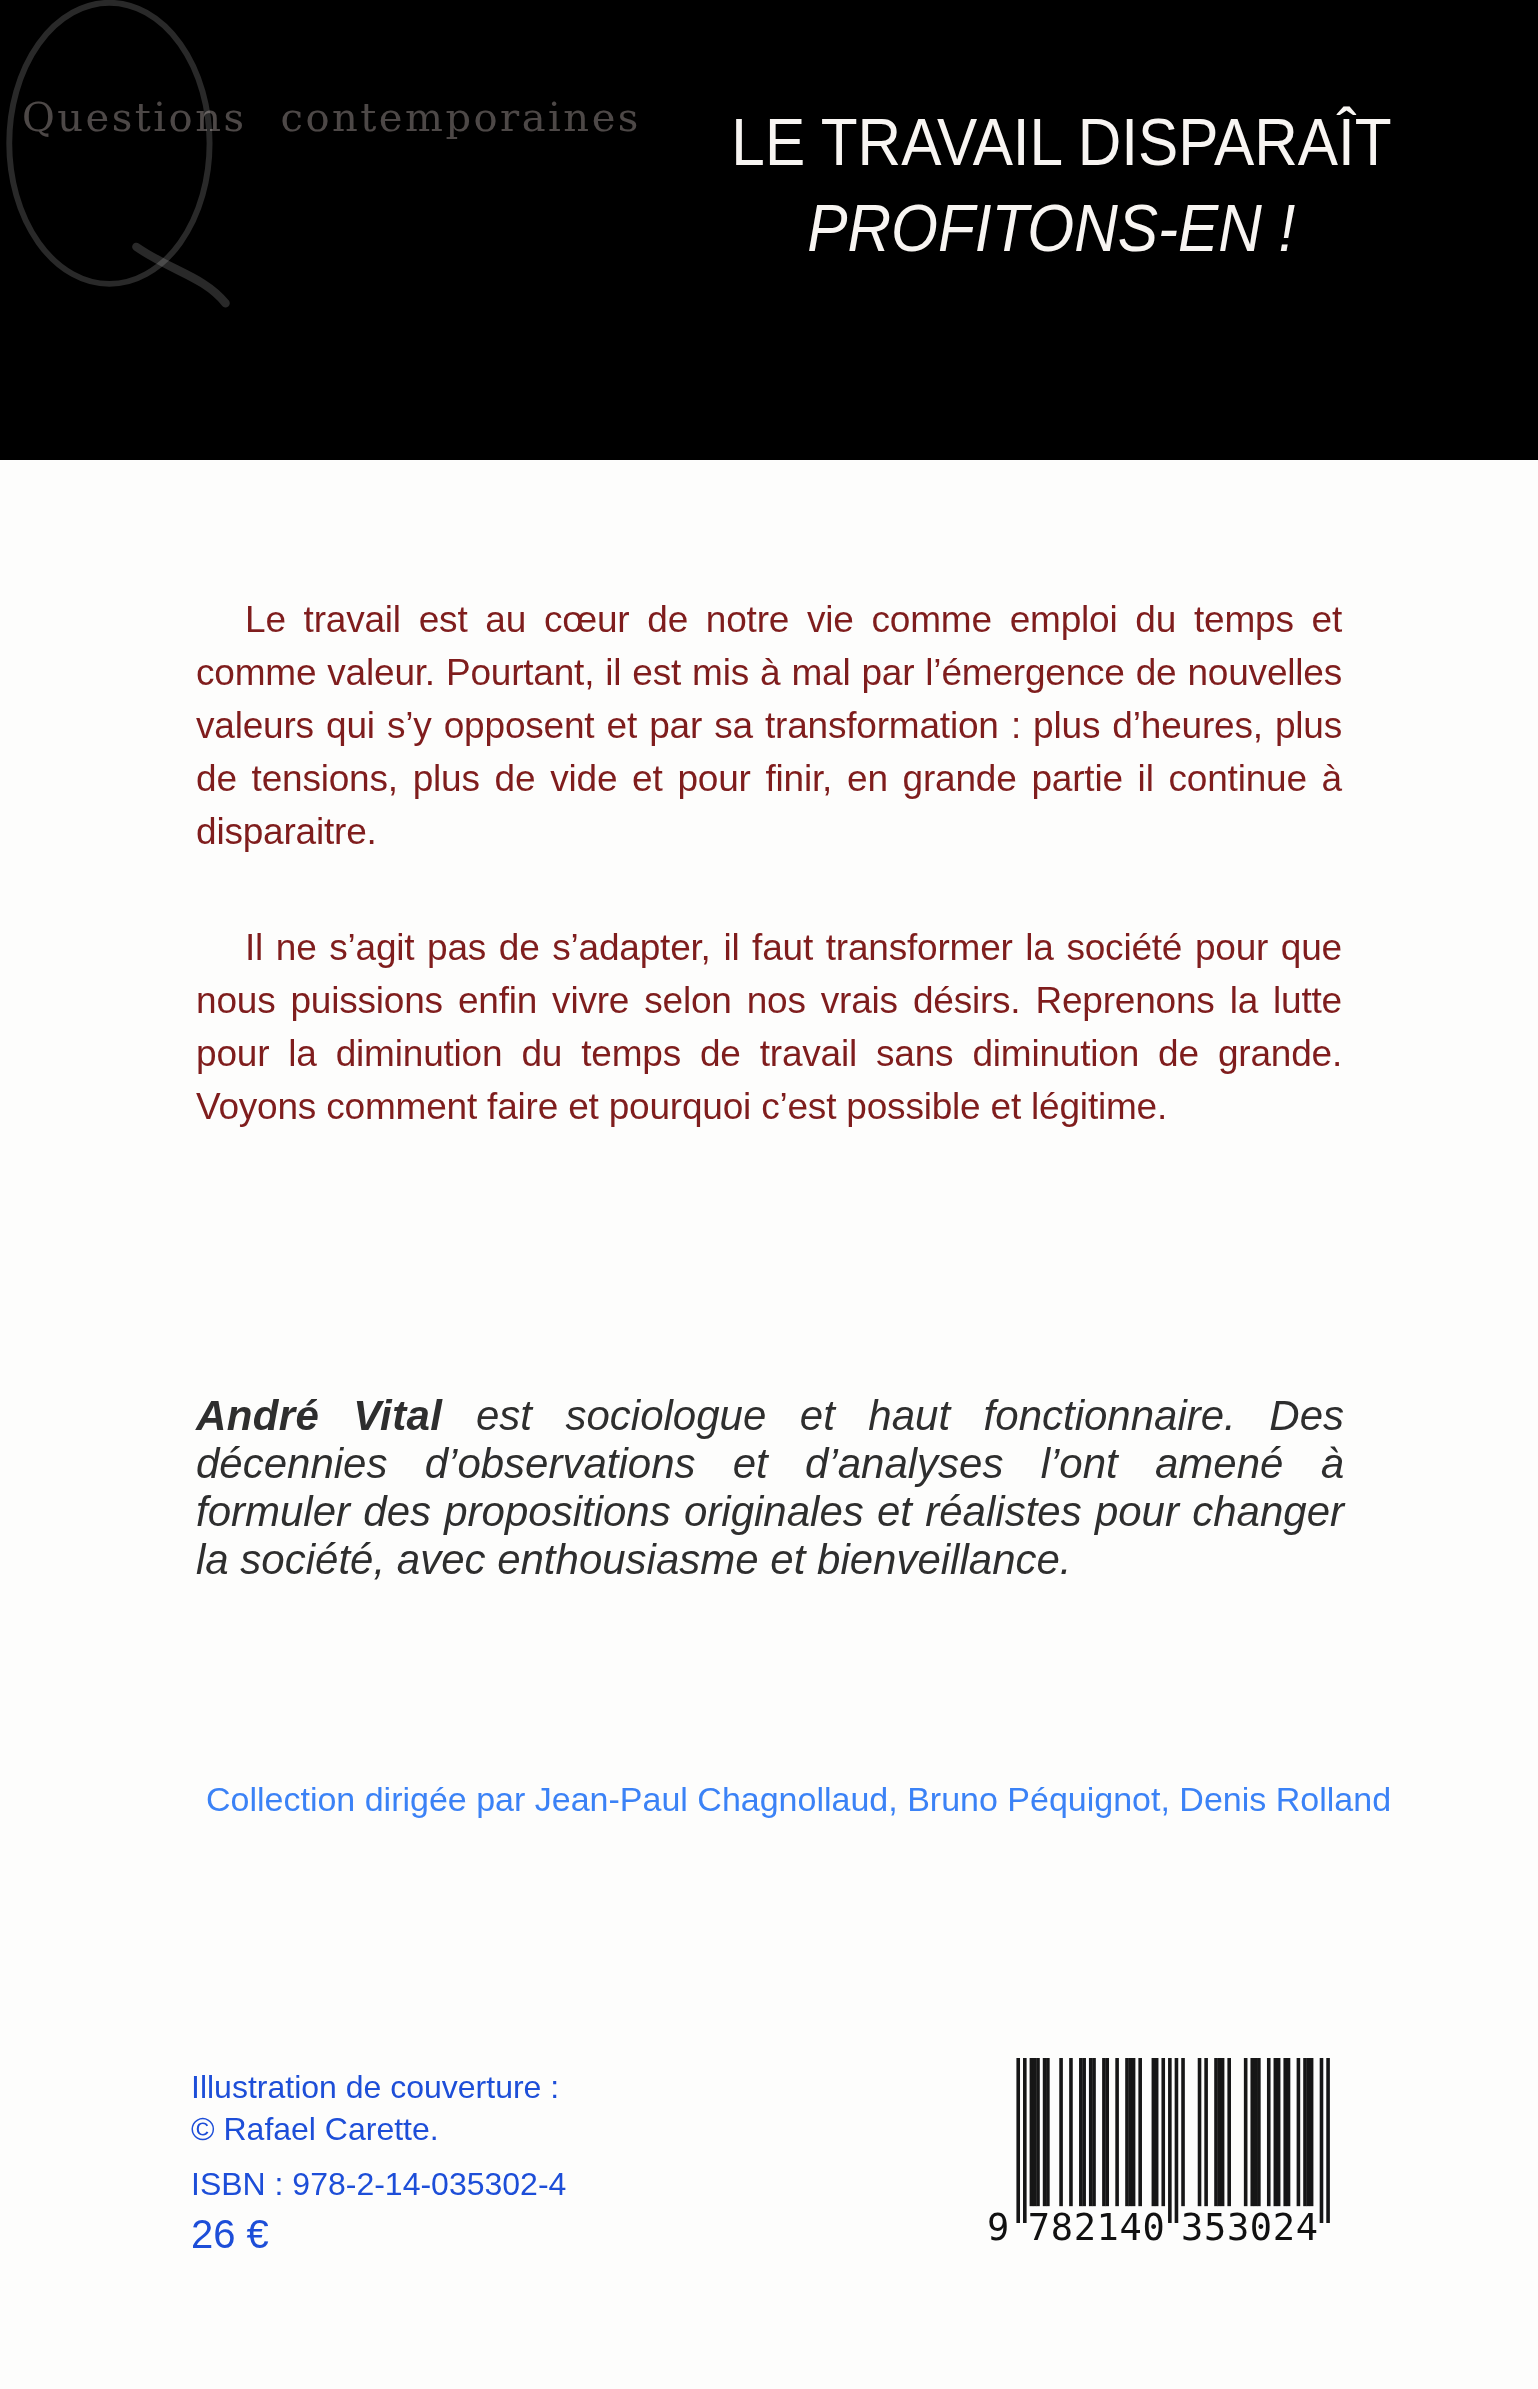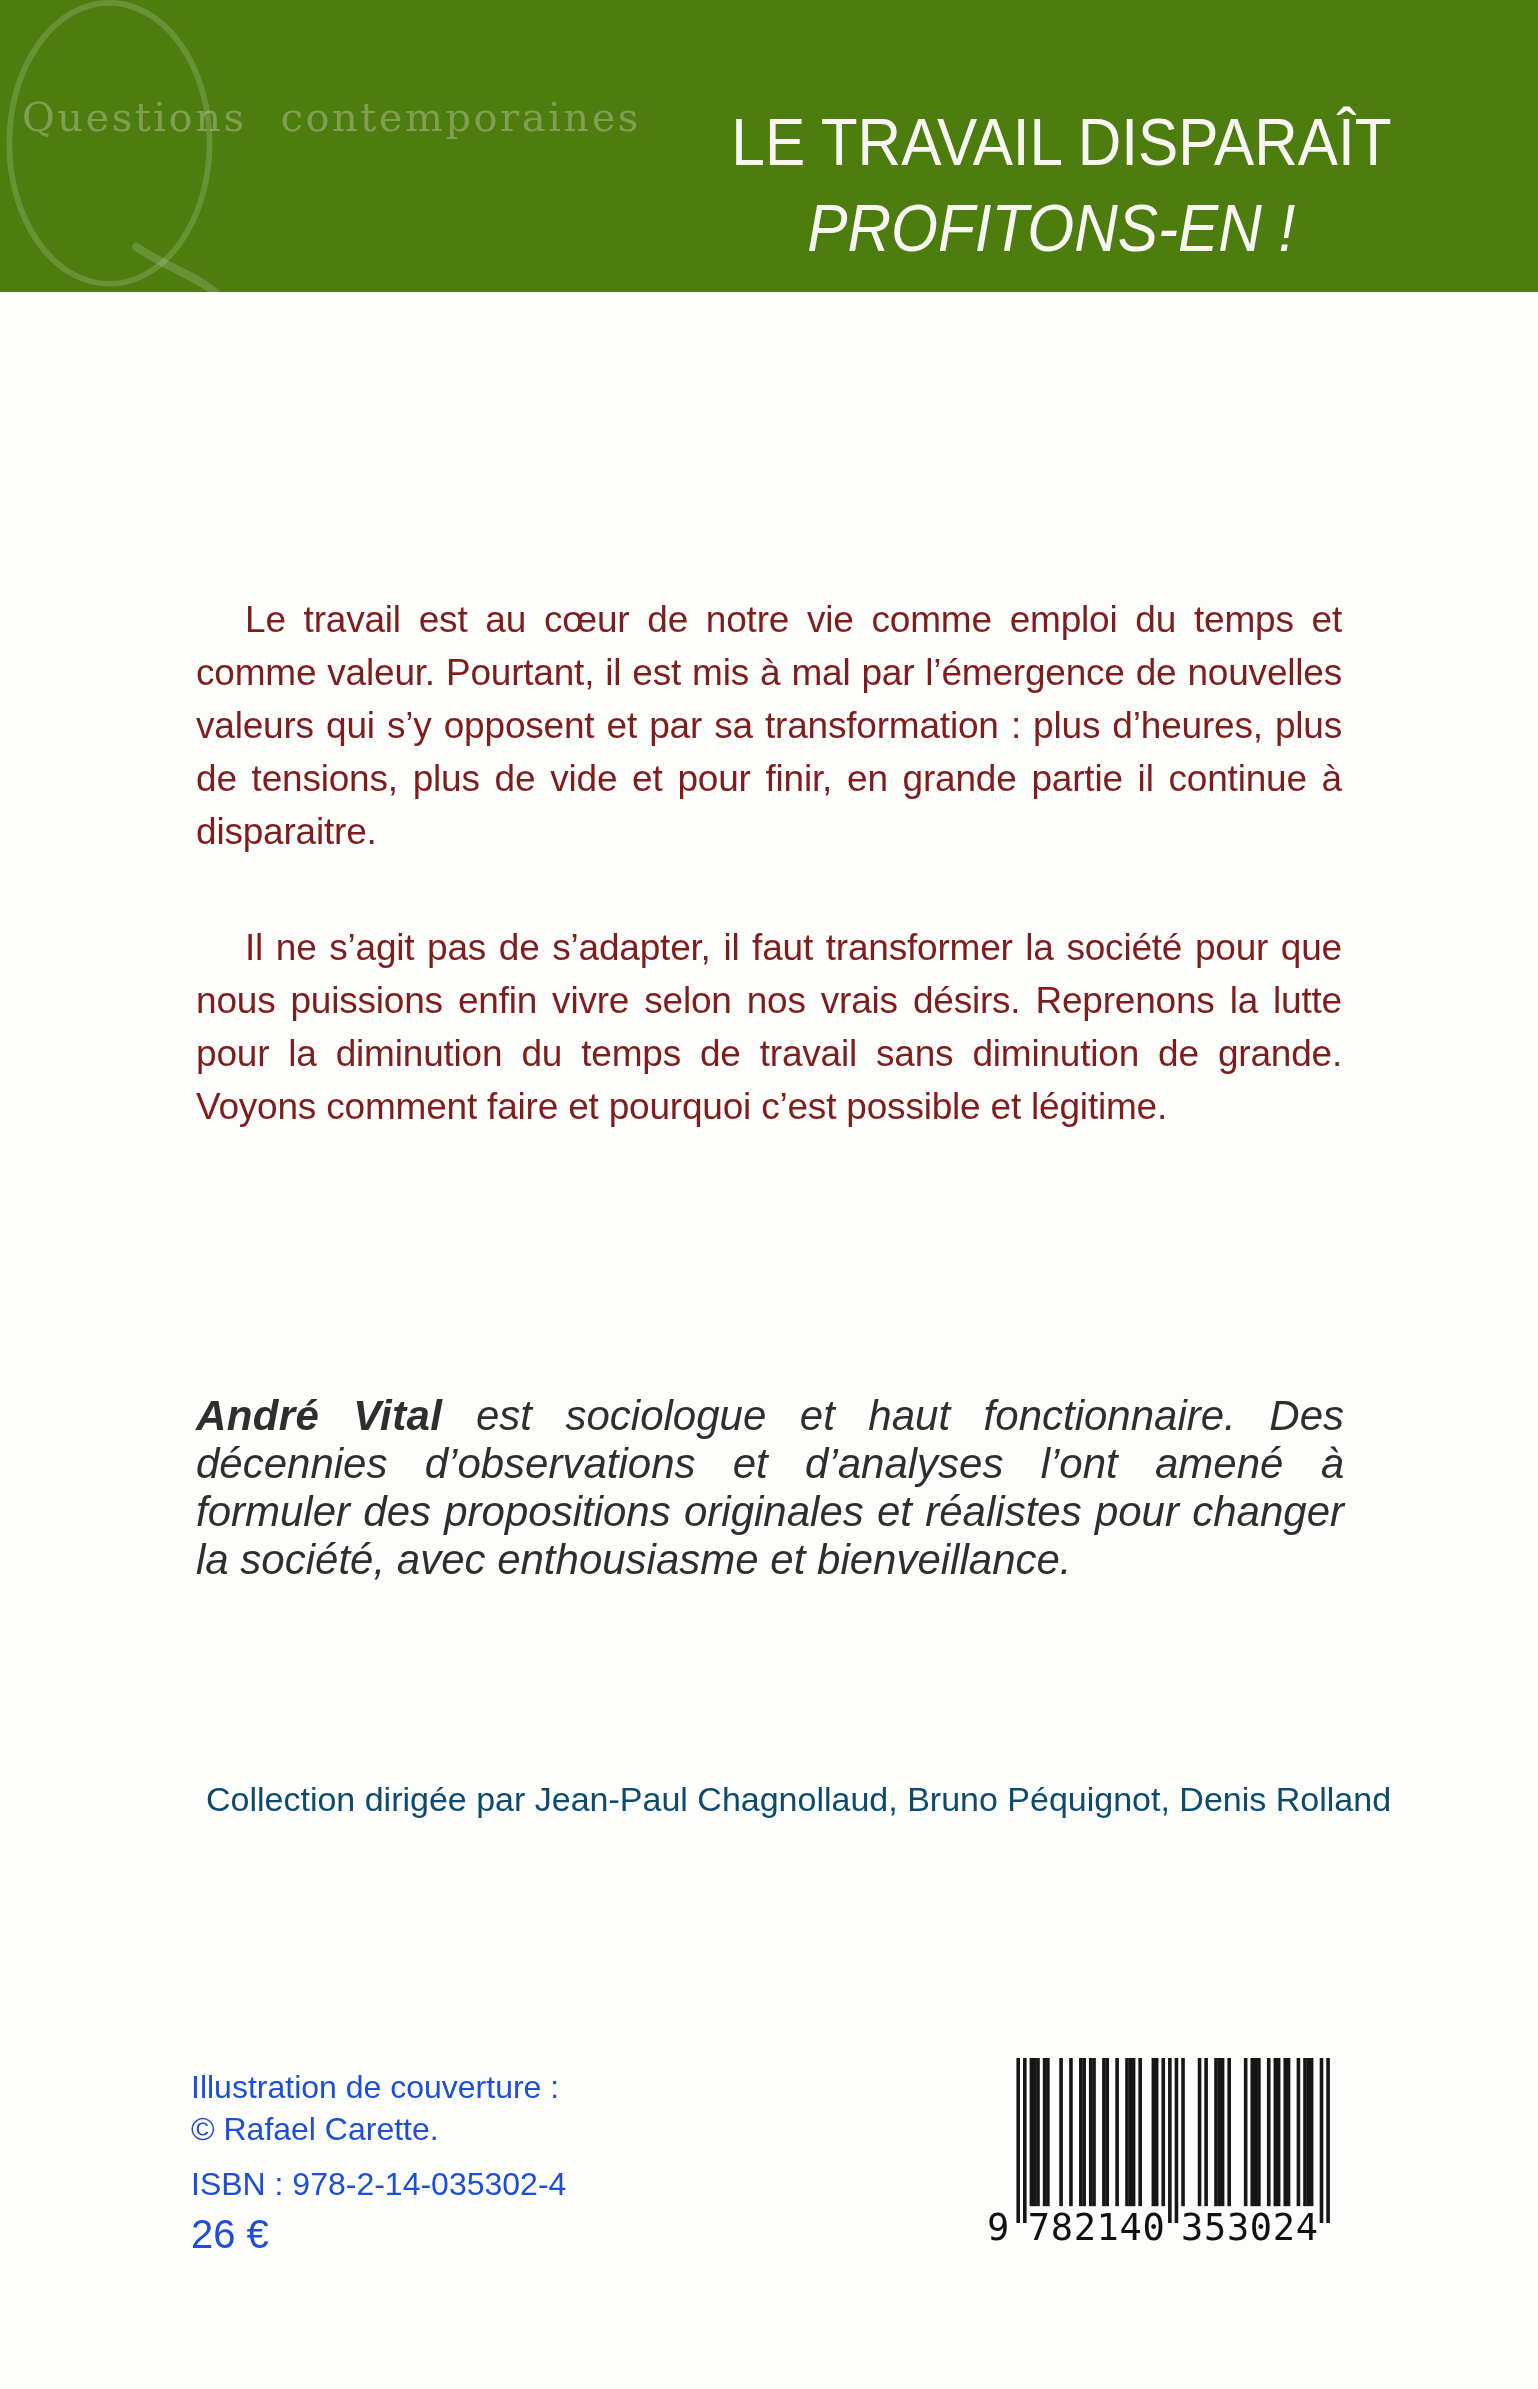--- a/index.html
+++ b/index.html
@@ -7,22 +7,22 @@
     position:relative;
     width:1538px;height:2389px;
     margin:0 auto;
     background:#fdfdfc;
     overflow:hidden;
     font-family:"Liberation Sans","DejaVu Sans",sans-serif;
     color:#2b2b2b;
   }
   
   .banner{
-    position:absolute;left:0;top:0;right:0;height:292px;
-    background:#4d7c0f;
+    position:absolute;left:0;top:0;right:0;height:460px;
+    background:#000000;
   }
   .q-mark{position:absolute;left:0;top:0;}
   .collection-watermark{
     position:absolute;left:22px;top:94px;
     font-family:"DejaVu Serif","Liberation Serif",serif;
     font-weight:300;
     font-size:40px;
     letter-spacing:2.5px;
     color:rgba(255,240,236,0.30);
     white-space:nowrap;
@@ -61,21 +61,21 @@
     line-height:48px;
     text-align:justify;
     color:#2e2e2e;
   }
   .bio .bio-name{font-weight:bold;font-style:italic;letter-spacing:0.4px;}
   .collection-line{
     position:absolute;left:16px;right:0;top:1780px;
     text-align:center;
     font-size:34px;
     font-weight:300;
-    color:#0c4a6e;
+    color:#3b82f6;
     margin-left:43px;
   }
   
   .credits{
     position:absolute;left:191px;top:2066px;
     font-size:32px;
     font-weight:300;
     line-height:42px;
     color:#1d4ed8;
   }

